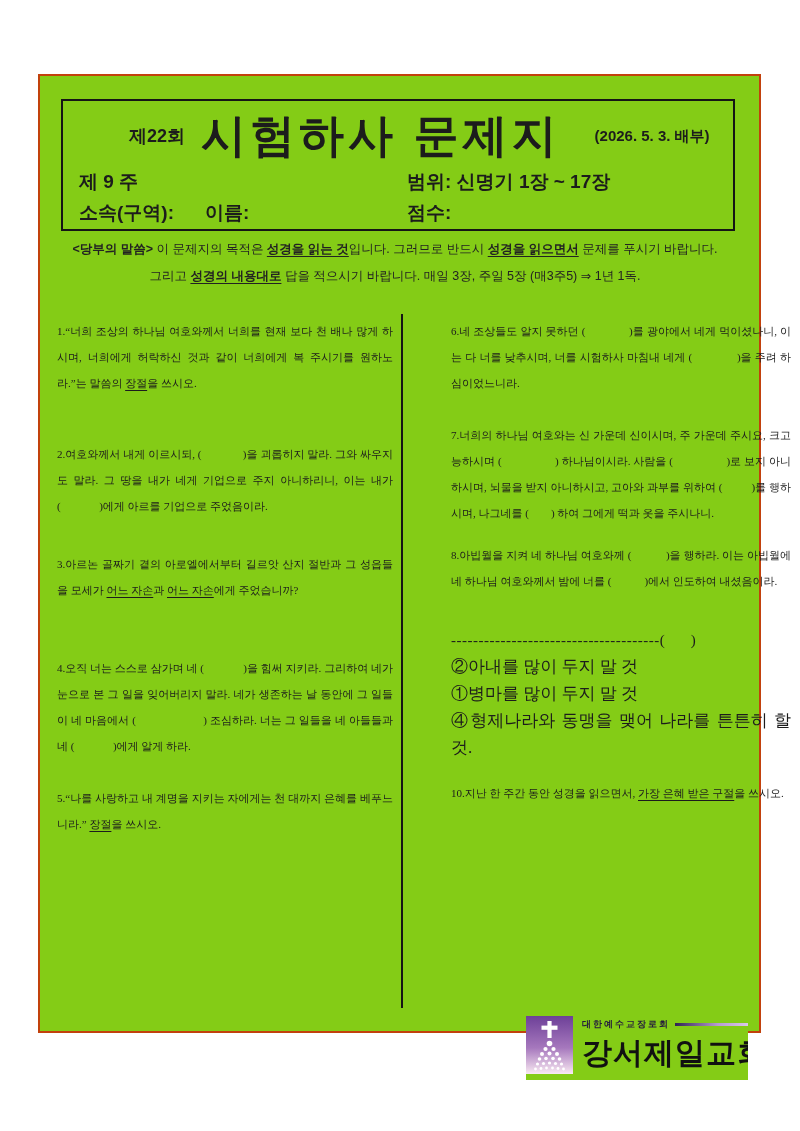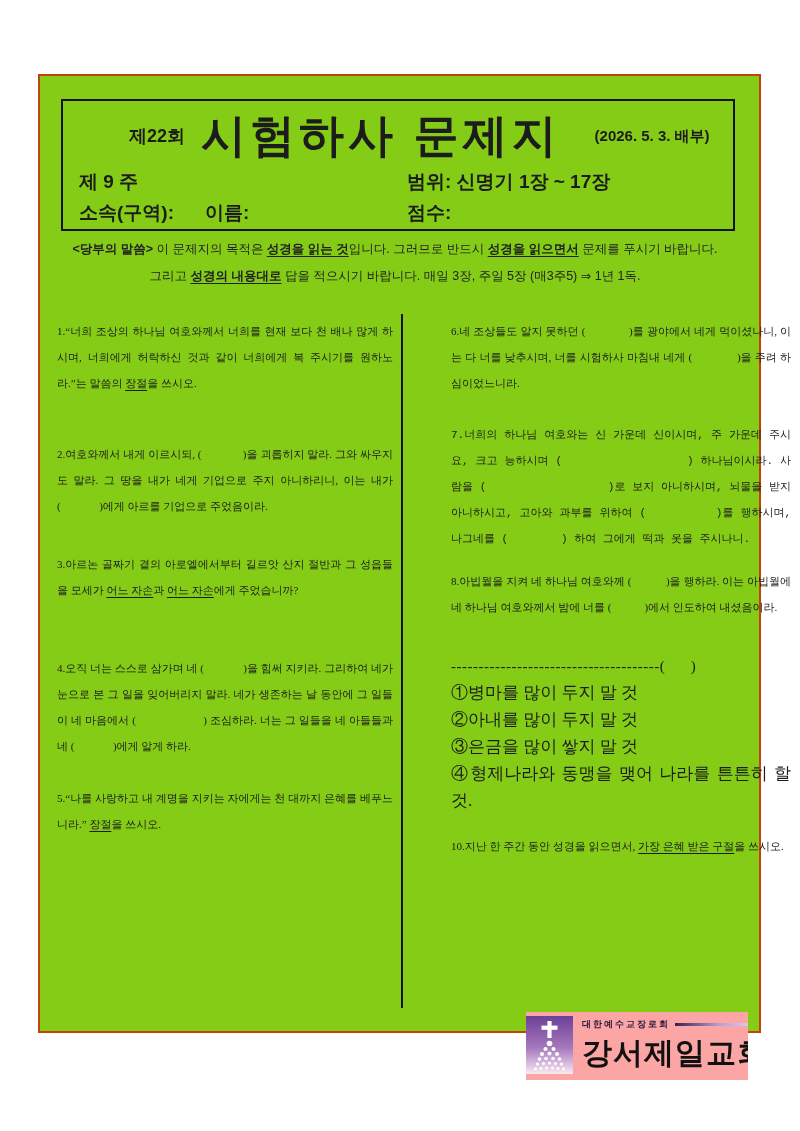--- a/index.html
+++ b/index.html
@@ -44,27 +44,27 @@
   .u{text-decoration:underline;text-underline-offset:3px;text-decoration-thickness:1px;}
   .b{font-weight:bold;}
   .answer-line{font-size:15px;line-height:26px;letter-spacing:0.5px;white-space:nowrap;overflow:hidden;}
   .option{font-size:17px;line-height:27px;text-align:justify;}
   
   .col-left .question:nth-of-type(2){margin-top:45px;}
   .col-left .question:nth-of-type(3){margin-top:32px;}
   .col-left .question:nth-of-type(4){margin-top:52px;}
   .col-left .question:nth-of-type(5){margin-top:26px;}
   
-  .col-right .question:nth-of-type(2){margin-top:26px;font-family:Liberation Mono, monospace;}
+  .col-right .question:nth-of-type(2){margin-top:26px;}
   .col-right .question:nth-of-type(3){margin-top:16px;}
   .col-right .question:nth-of-type(4){margin-top:33px;}
   .col-right .question:nth-of-type(5){margin-top:19px;}
   
   .footer-logo{
-    position:absolute;left:526px;top:1012px;width:222px;height:68px;background:#fca5a5;
+    position:absolute;left:526px;top:1012px;width:222px;height:68px;background:#84cc16;
     display:flex;align-items:flex-start;gap:9px;overflow:hidden;z-index:5;
   }
   .logo-mark{width:47px;height:58px;margin-top:4px;flex:0 0 auto;}
   .logo-text{font-family:"Liberation Sans","DejaVu Sans",sans-serif;margin-top:6px;}
   .denom-row{display:flex;align-items:center;gap:5px;}
   .denomination{font-size:9px;letter-spacing:2px;color:#241a3e;white-space:nowrap;font-weight:bold;}
   .denom-line{display:inline-block;width:86px;height:3px;background:linear-gradient(to right,#2f2353,#b79cd0,#e9dcf2);}
   .church-name{font-size:30px;font-weight:bold;color:#111;letter-spacing:1px;white-space:nowrap;margin-top:2px;}
 </style>
 </head>
@@ -114,23 +114,22 @@
           <p class="qtext"><span>6.네 조상들도 알지 못하던 (&nbsp;&nbsp;&nbsp;&nbsp;&nbsp;&nbsp;&nbsp;&nbsp;&nbsp;&nbsp;&nbsp;&nbsp;&nbsp;&nbsp;)를 광야에서 네게 먹이셨나니, 이는 다 너를 낮추시며, 너를 시험하사 마침내 네게 (&nbsp;&nbsp;&nbsp;&nbsp;&nbsp;&nbsp;&nbsp;&nbsp;&nbsp;&nbsp;&nbsp;&nbsp;&nbsp;&nbsp;)을 주려 하심이었느니라.</span></p>
         </div>
         <div class="question">
           <p class="qtext"><span>7.너희의 하나님 여호와는 신 가운데 신이시며, 주 가운데 주시요, 크고 능하시며 (&nbsp;&nbsp;&nbsp;&nbsp;&nbsp;&nbsp;&nbsp;&nbsp;&nbsp;&nbsp;&nbsp;&nbsp;&nbsp;&nbsp;&nbsp;&nbsp;&nbsp;&nbsp;) 하나님이시라. 사람을 (&nbsp;&nbsp;&nbsp;&nbsp;&nbsp;&nbsp;&nbsp;&nbsp;&nbsp;&nbsp;&nbsp;&nbsp;&nbsp;&nbsp;&nbsp;&nbsp;&nbsp;&nbsp;)로 보지 아니하시며, 뇌물을 받지 아니하시고, 고아와 과부를 위하여 (&nbsp;&nbsp;&nbsp;&nbsp;&nbsp;&nbsp;&nbsp;&nbsp;&nbsp;&nbsp;)를 행하시며, 나그네를 (&nbsp;&nbsp;&nbsp;&nbsp;&nbsp;&nbsp;&nbsp;&nbsp;) 하여 그에게 떡과 옷을 주시나니.</span></p>
         </div>
         <div class="question">
           <p class="qtext"><span>8.아빕월을 지켜 네 하나님 여호와께 (&nbsp;&nbsp;&nbsp;&nbsp;&nbsp;&nbsp;&nbsp;&nbsp;&nbsp;&nbsp;&nbsp;&nbsp;)을 행하라. 이는 아빕월에 네 하나님 여호와께서 밤에 너를 (&nbsp;&nbsp;&nbsp;&nbsp;&nbsp;&nbsp;&nbsp;&nbsp;&nbsp;&nbsp;&nbsp;&nbsp;)에서 인도하여 내셨음이라.</span></p>
         </div>
         <div class="question">
           <div class="answer-line">--------------------------------------(&nbsp;&nbsp;&nbsp;&nbsp;&nbsp;&nbsp;)</div>
+          <div class="option">②아내를 많이 두지 말 것</div>
           <div class="option">①병마를 많이 두지 말 것</div>
-          <div class="option">②아내를 많이 두지 말 것</div>
-          <div class="option">③은금을 많이 쌓지 말 것</div>
           <div class="option">④형제나라와 동맹을 맺어 나라를 튼튼히 할 것.</div>
         </div>
         <div class="question">
           <p class="qtext"><span>10.지난 한 주간 동안 성경을 읽으면서, </span><span class="u">가장 은혜 받은 구절</span><span>을 쓰시오.</span></p>
         </div>
       </div>
   </div>
 
   <div class="footer-logo">
     <svg class="logo-mark" viewBox="0 0 47 58" xmlns="http://www.w3.org/2000/svg">

